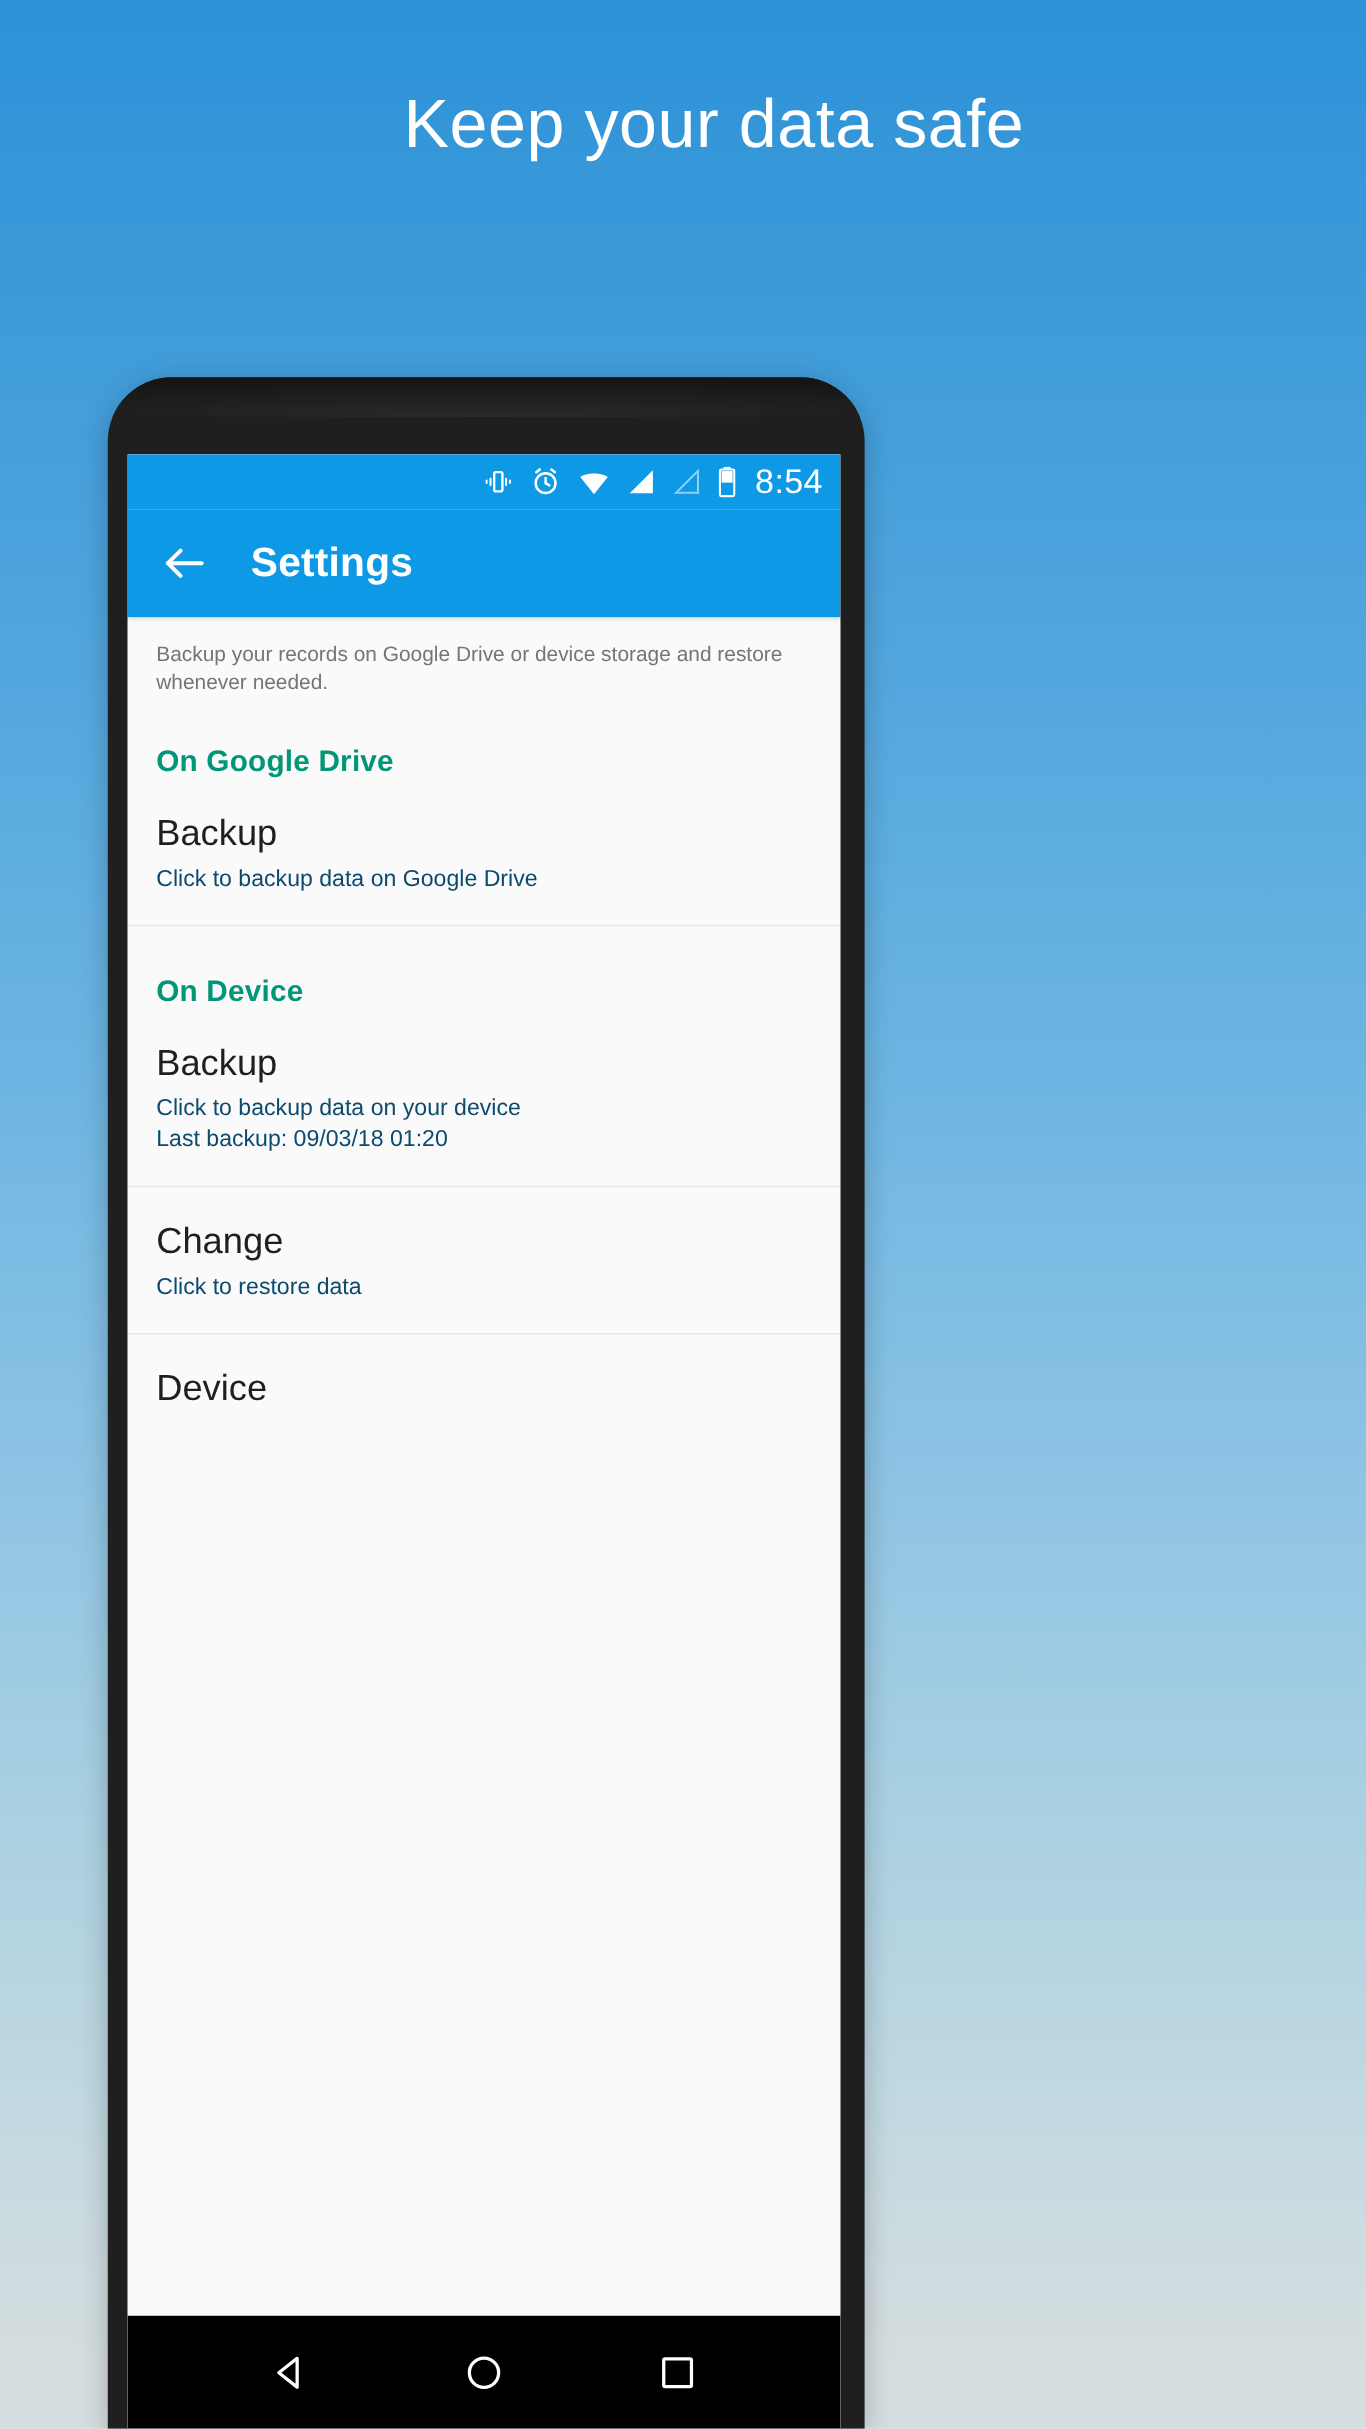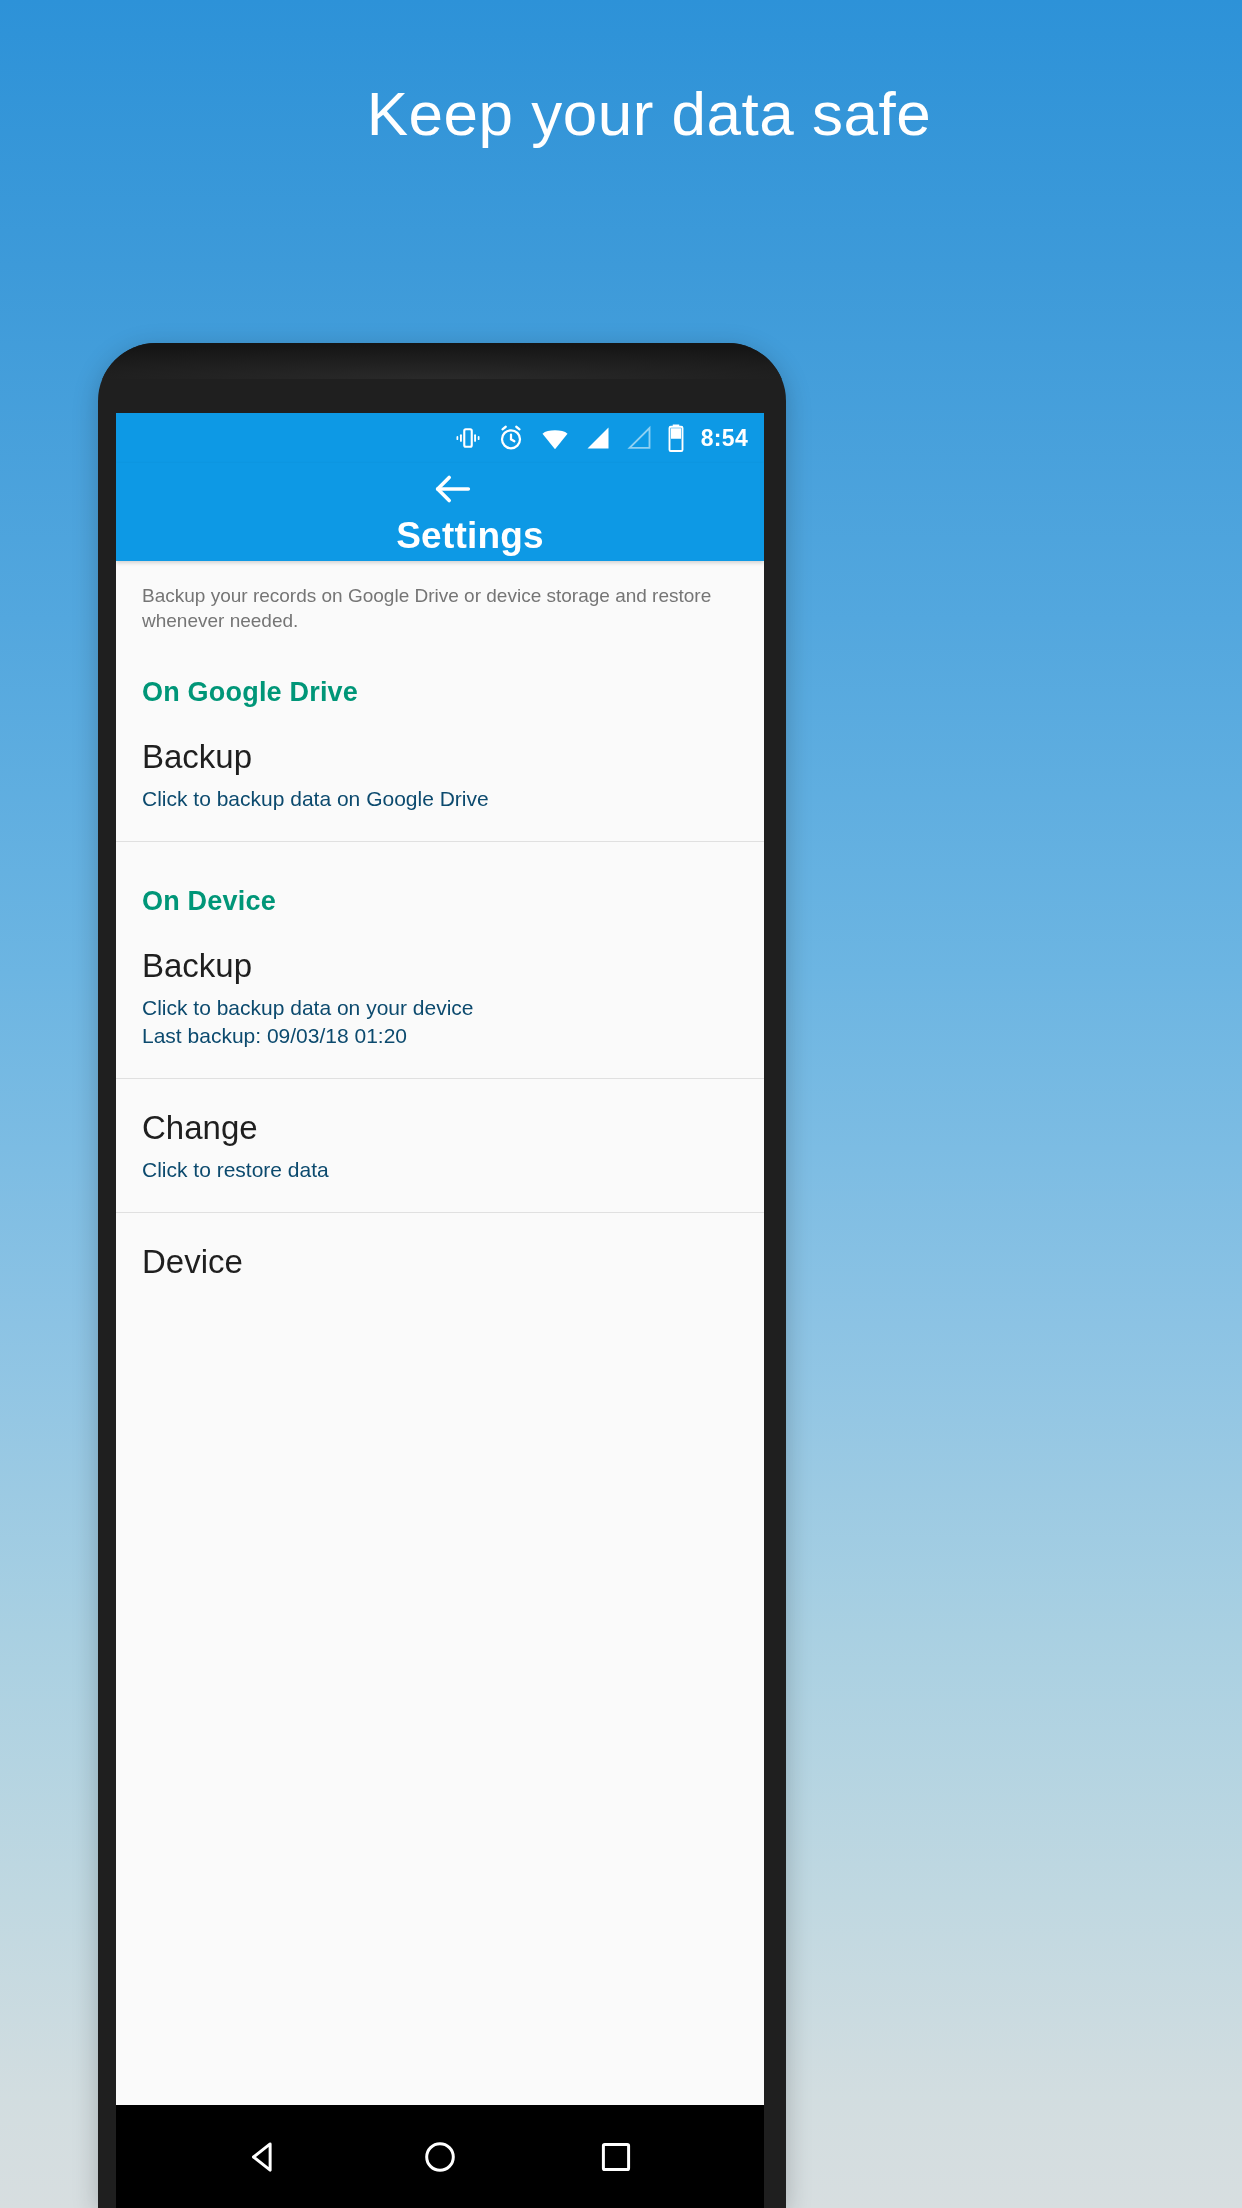--- a/index.html
+++ b/index.html
@@ -80,38 +80,37 @@
     box-sizing: border-box;
   }
   .status-icons {
     display: flex;
     align-items: center;
     gap: 13px;
   }
   .status-icons svg { display: block; }
   .status-clock {
     color: #ffffff;
-    font-size: 23px;
-    font-weight: 700;
+    font-size: 31px;
+    font-weight: 400;
     margin-left: 15px;
     letter-spacing: 0.3px;
   }
 
   
   .app-bar {
     height: 98px;
     background: #0d99e5;
     display: flex;
     align-items: center;
     padding-left: 26px;
     box-sizing: border-box;
     box-shadow: 0 2px 4px rgba(0,0,0,0.16);
     position: relative;
     z-index: 3;
-    flex-direction: column;
   }
   .back-arrow {
     width: 52px;
     height: 52px;
     display: flex;
     align-items: center;
     justify-content: center;
     cursor: pointer;
   }
   .app-bar-title {

